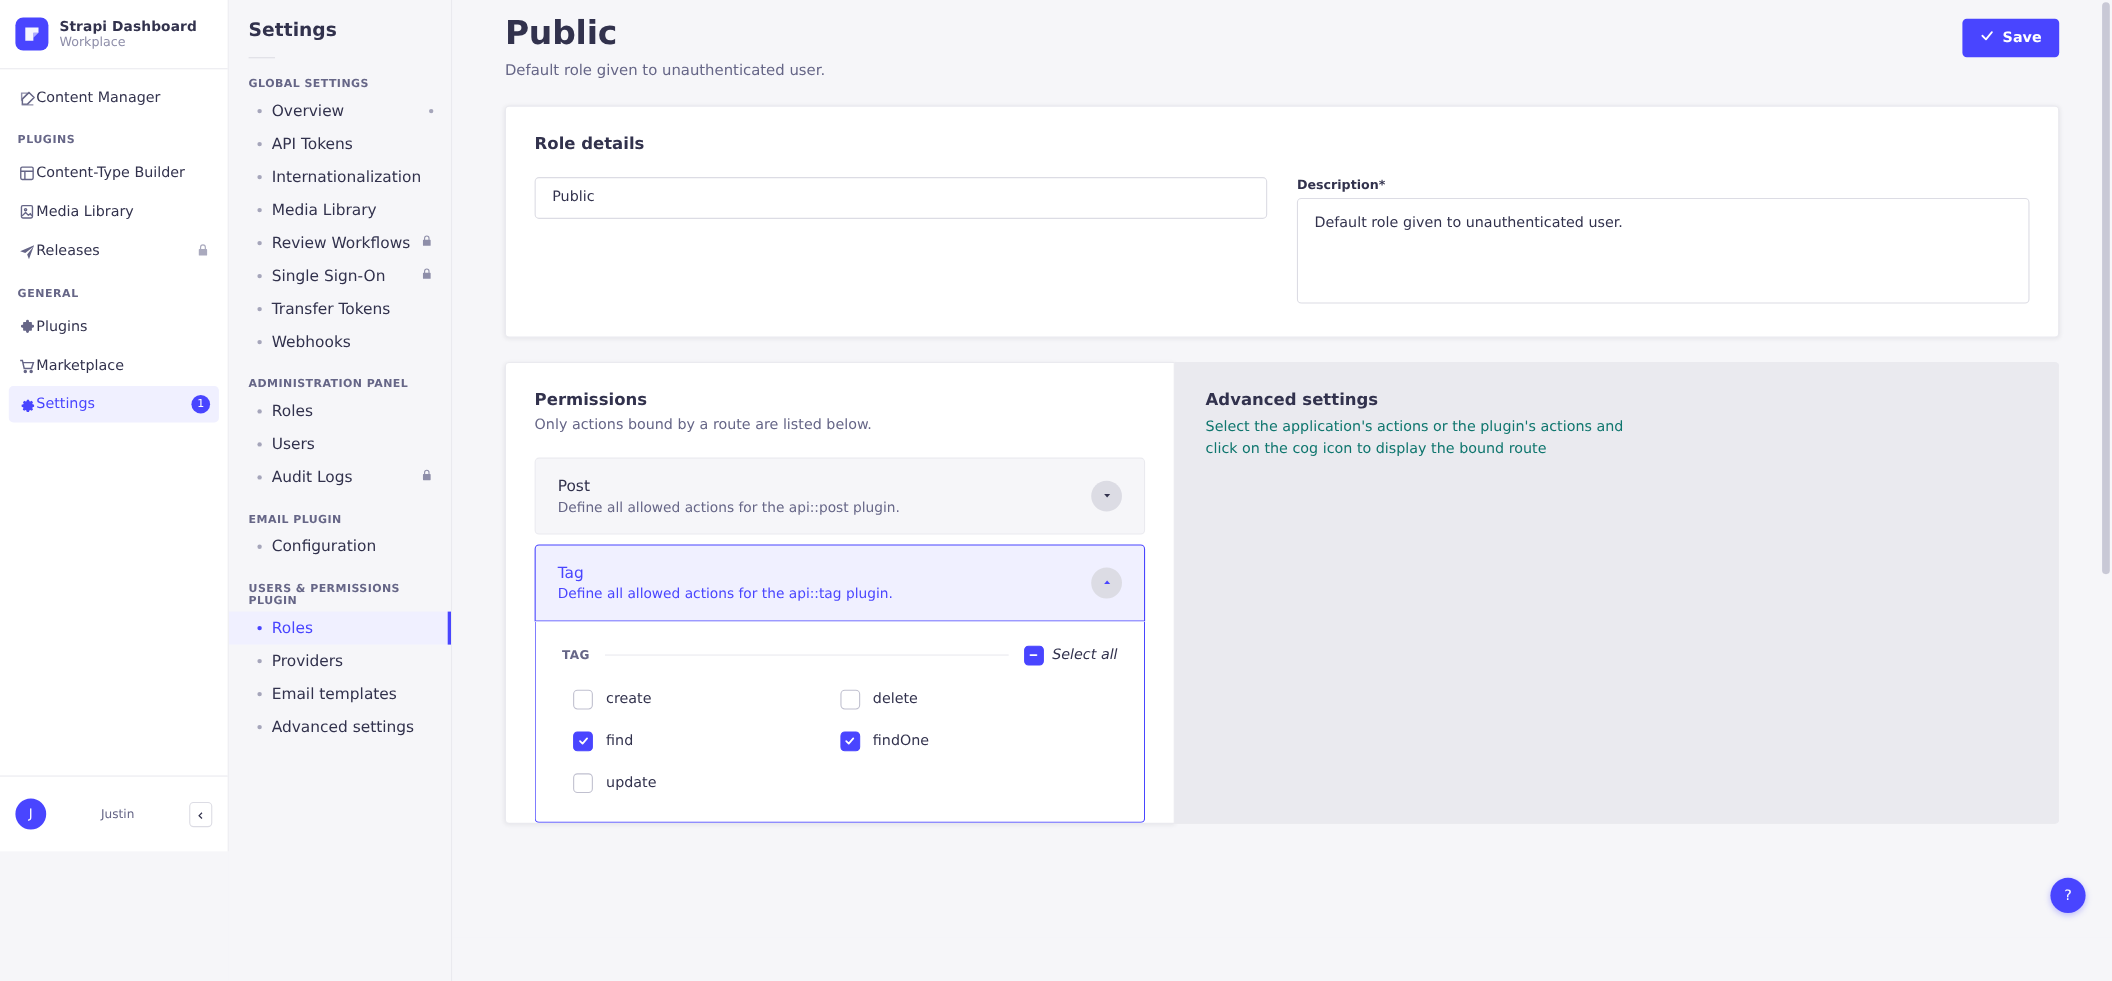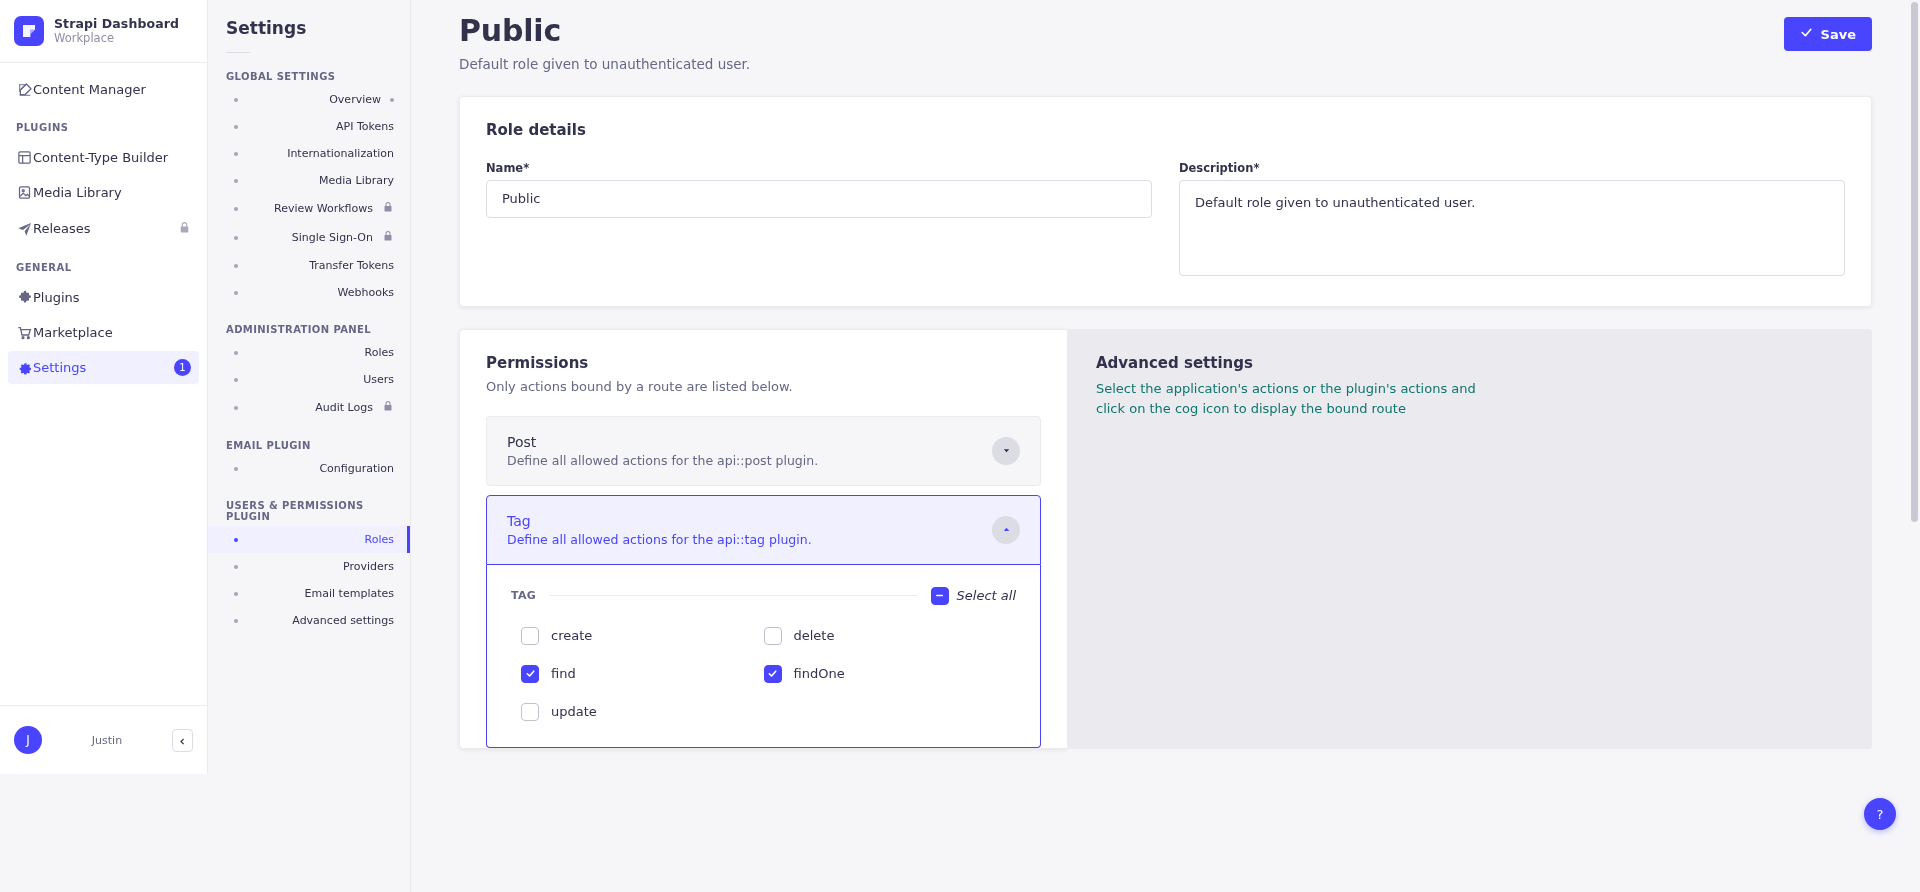--- a/index.html
+++ b/index.html
@@ -78,21 +78,21 @@
   }
   .subnav-title { font-size: 17px; font-weight: bold; color: #32324d; padding: 0 18px 0 18px; }
   .subnav-divider { height: 1px; background: #dcdce4; margin: 14px 18px 0 18px; width: 24px; }
   .subnav-group-label {
     font-size: 10px; font-weight: bold; letter-spacing: .4px; color: #666687;
     padding: 18px 18px 4px 18px; text-transform: uppercase;
   }
   .subnav-item {
     display: flex; align-items: center; gap: 9px;
     padding: 7px 16px 7px 26px; cursor: pointer; position: relative;
-    font-size: 11px; color: #32324d; text-align: right;
+    font-size: 14px; color: #32324d;
   }
   .subnav-item .dot { width: 4px; height: 4px; border-radius: 50%; background: #a5a5ba; flex: 0 0 4px; }
   .subnav-item .txt { flex: 1; }
   .subnav-item.active { background: #f0f0ff; }
   .subnav-item.active .txt { color: #4945ff; }
   .subnav-item.active .dot { background: #4945ff; }
   .subnav-item.active::after {
     content: ""; position: absolute; right: 0; top: 0; bottom: 0; width: 3px; background: #4945ff;
   }
   .subnav-item .tick { width: 4px; height: 4px; border-radius: 50%; background: #a5a5ba; }
@@ -413,21 +413,20 @@
         <span>Save</span>
       </button>
     </div>
 
     <div class="content">
 
       <section class="card role-details">
         <div class="card-heading">Role details</div>
         <div class="fields">
           <div class="field">
-            <label class="field-label">Name*</label>
             <input class="input" type="text" value="Public" style="">
           </div>
           <div class="field">
             <label class="field-label">Description*</label>
             <textarea class="textarea" style="">Default role given to unauthenticated user.</textarea>
           </div>
         </div>
       </section>
 
       <section class="perm-wrap">

